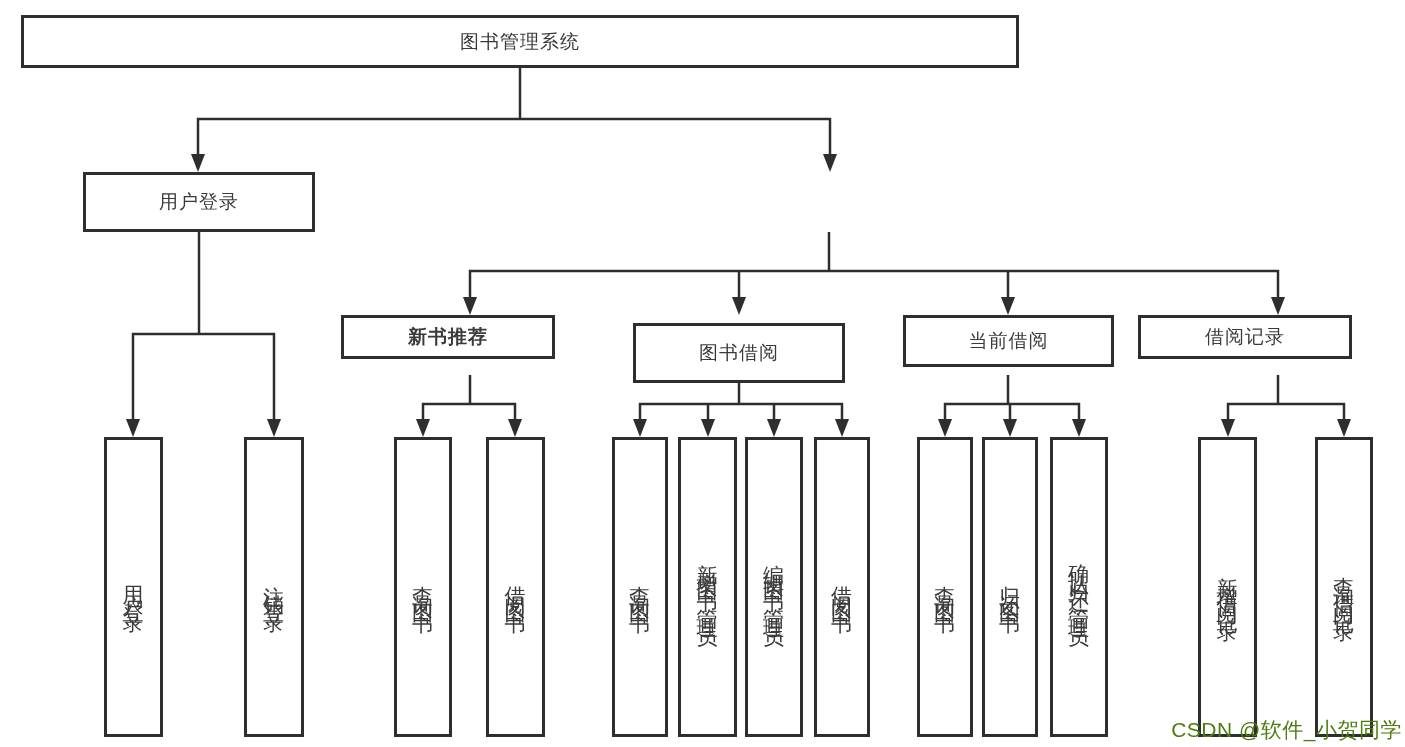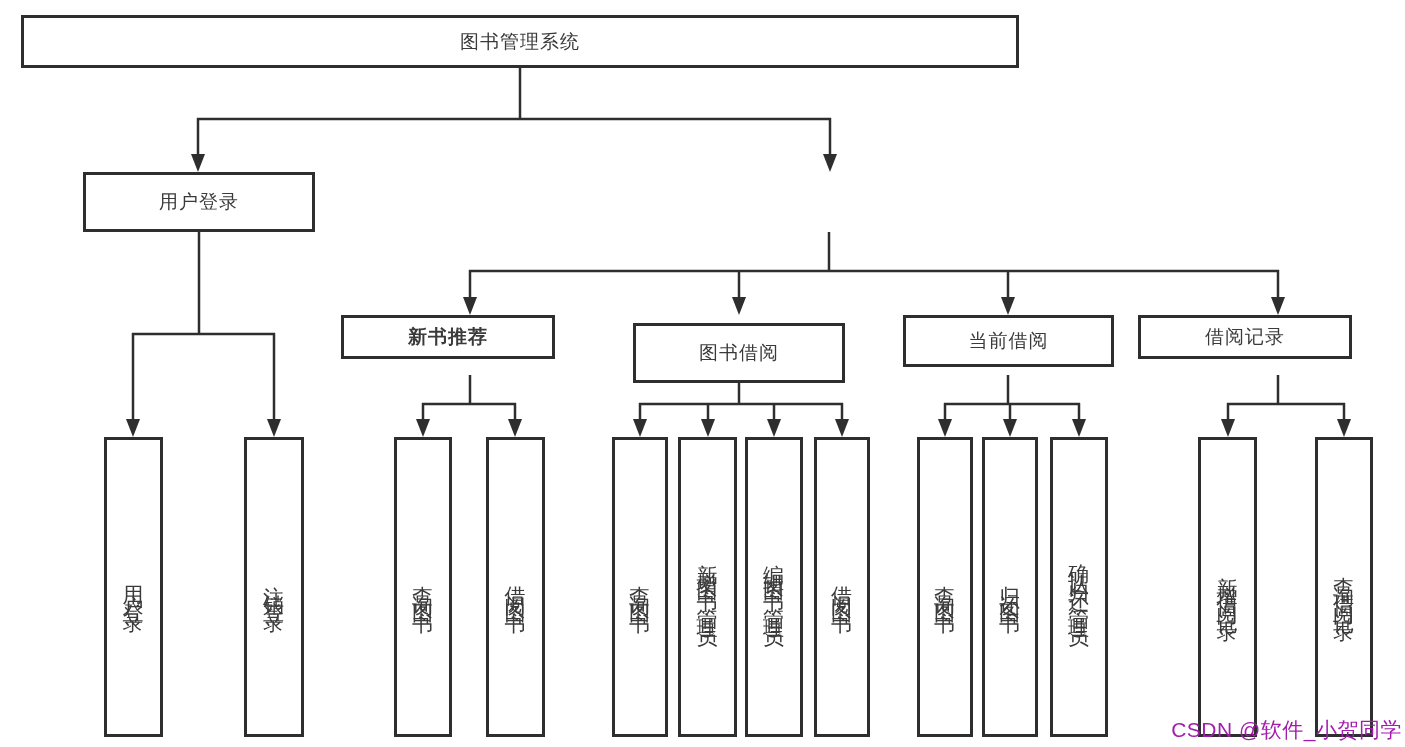--- a/index.html
+++ b/index.html
@@ -39,21 +39,21 @@
     font-size: 21px;
     letter-spacing: 9px;
     line-height: 1;
   }
   .watermark {
     position: absolute;
     right: 3px;
     top: 716px;
     z-index: 3;
     font-size: 21px;
-    color: #a21caf;
+    color: #4d7c0f;
     letter-spacing: 0.5px;
     white-space: nowrap;
   }
 </style>
 </head>
 <body>
 
 <div class="stage">
 
   <svg class="connectors" viewBox="0 0 1405 747" xmlns="http://www.w3.org/2000/svg" fill="none" stroke="#2e2e2e" stroke-width="2.5">

